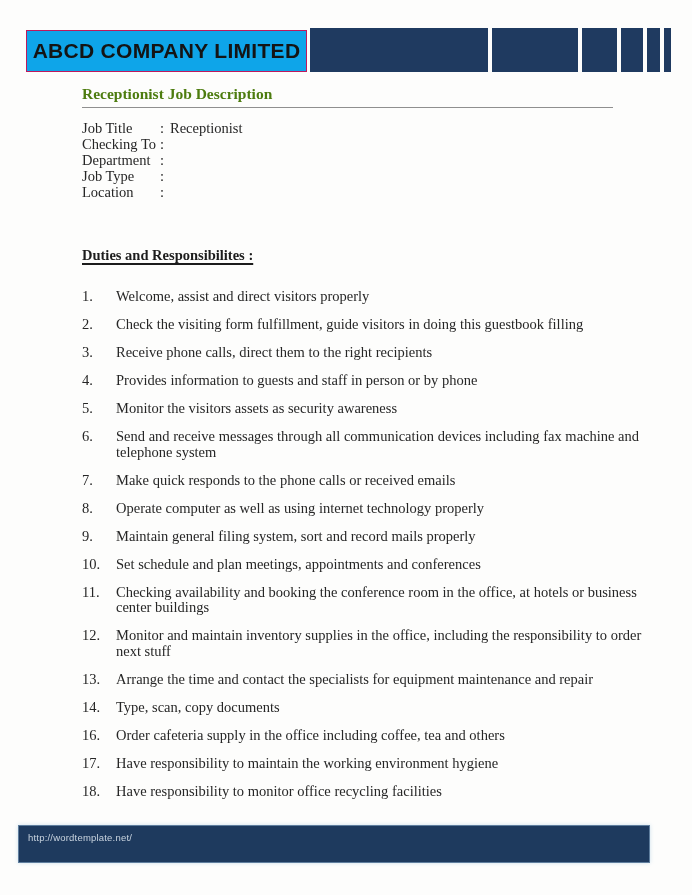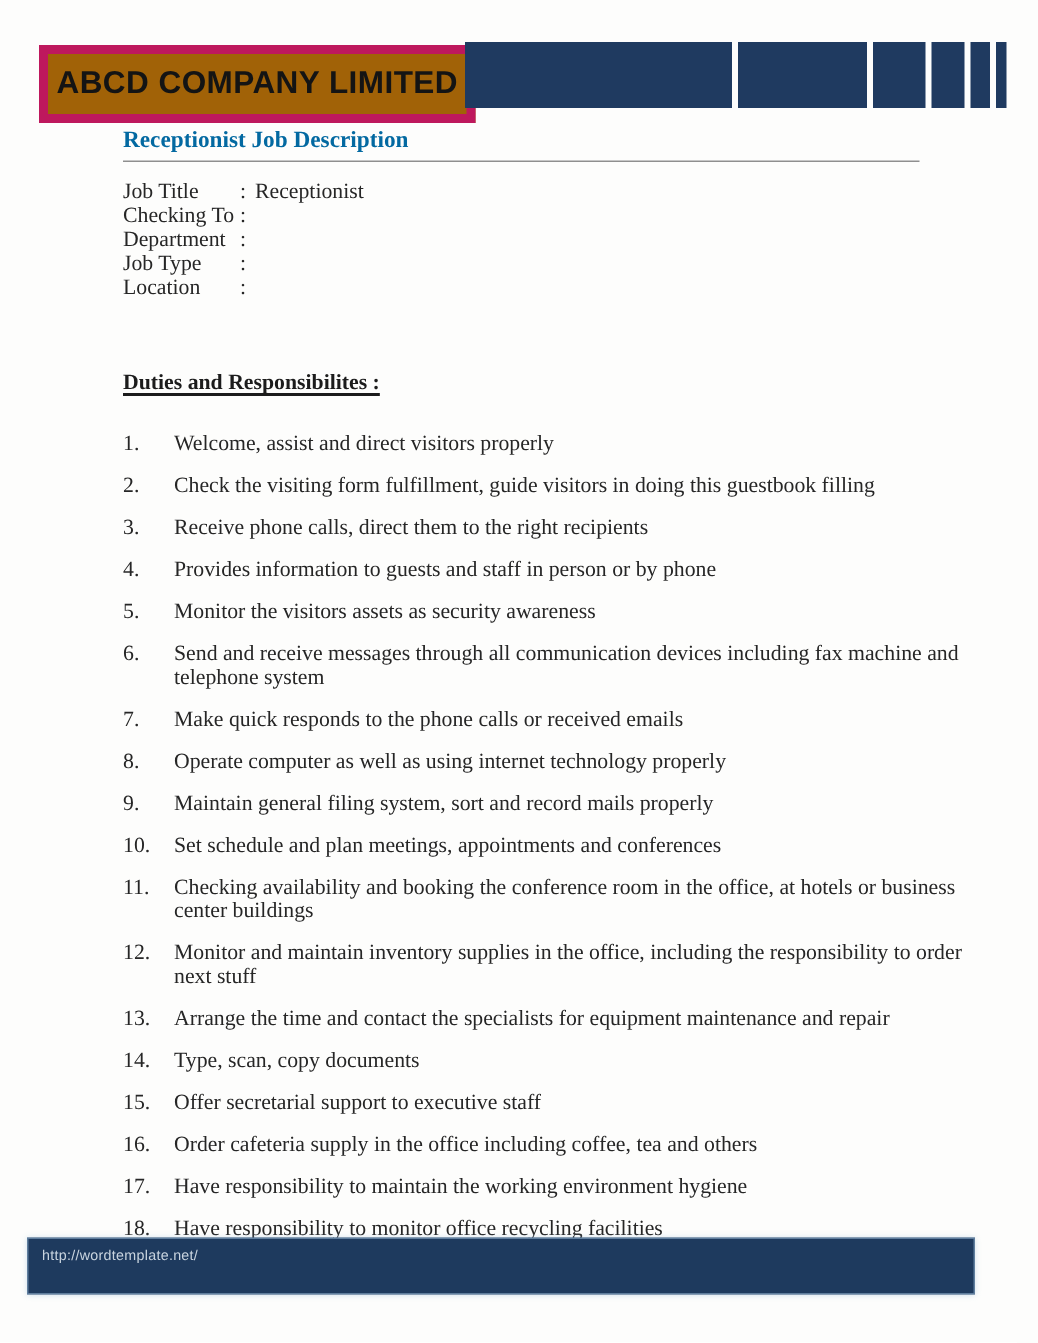--- a/index.html
+++ b/index.html
@@ -21,22 +21,22 @@
   .header {
     position: relative;
     height: 72px;
   }
   .company-box {
     position: absolute;
     left: 26px;
     top: 30px;
     width: 279px;
     height: 40px;
-    background: #a16207;
-    border: 6px solid #be185d;
+    background: #0ea5e9;
+    border: 1px solid #be185d;
     display: flex;
     align-items: center;
     justify-content: center;
   }
   .company-name {
     font-family: "Liberation Sans", sans-serif;
     font-weight: bold;
     font-size: 21px;
     letter-spacing: 0.3px;
     color: #141414;
@@ -62,21 +62,21 @@
   .bar-6 { width: 7px; }
 
   
   .content {
     padding: 0 44px 0 82px;
   }
   .doc-title {
     margin-top: 13px;
     font-size: 15.5px;
     font-weight: bold;
-    color: #0369a1;
+    color: #4d7c0f;
   }
   .title-rule {
     width: 531px;
     height: 0;
     border-top: 1px solid #8f8f8f;
     margin-top: 4px;
   }
   .job-details {
     margin-top: 12px;
     font-size: 14.5px;
@@ -268,24 +268,20 @@
   <div class="duty-item">
     <span class="duty-num">13.</span>
     <span class="duty-text">Arrange the time and contact the specialists for equipment maintenance and repair</span>
   </div>
 
   <div class="duty-item">
     <span class="duty-num">14.</span>
     <span class="duty-text">Type, scan, copy documents</span>
   </div>
 
-  <div class="duty-item">
-    <span class="duty-num">15.</span>
-    <span class="duty-text">Offer secretarial support to executive staff</span>
-  </div>
 
   <div class="duty-item">
     <span class="duty-num">16.</span>
     <span class="duty-text">Order cafeteria supply in the office including coffee, tea and others</span>
   </div>
 
   <div class="duty-item">
     <span class="duty-num">17.</span>
     <span class="duty-text">Have responsibility to maintain the working environment hygiene</span>
   </div>

